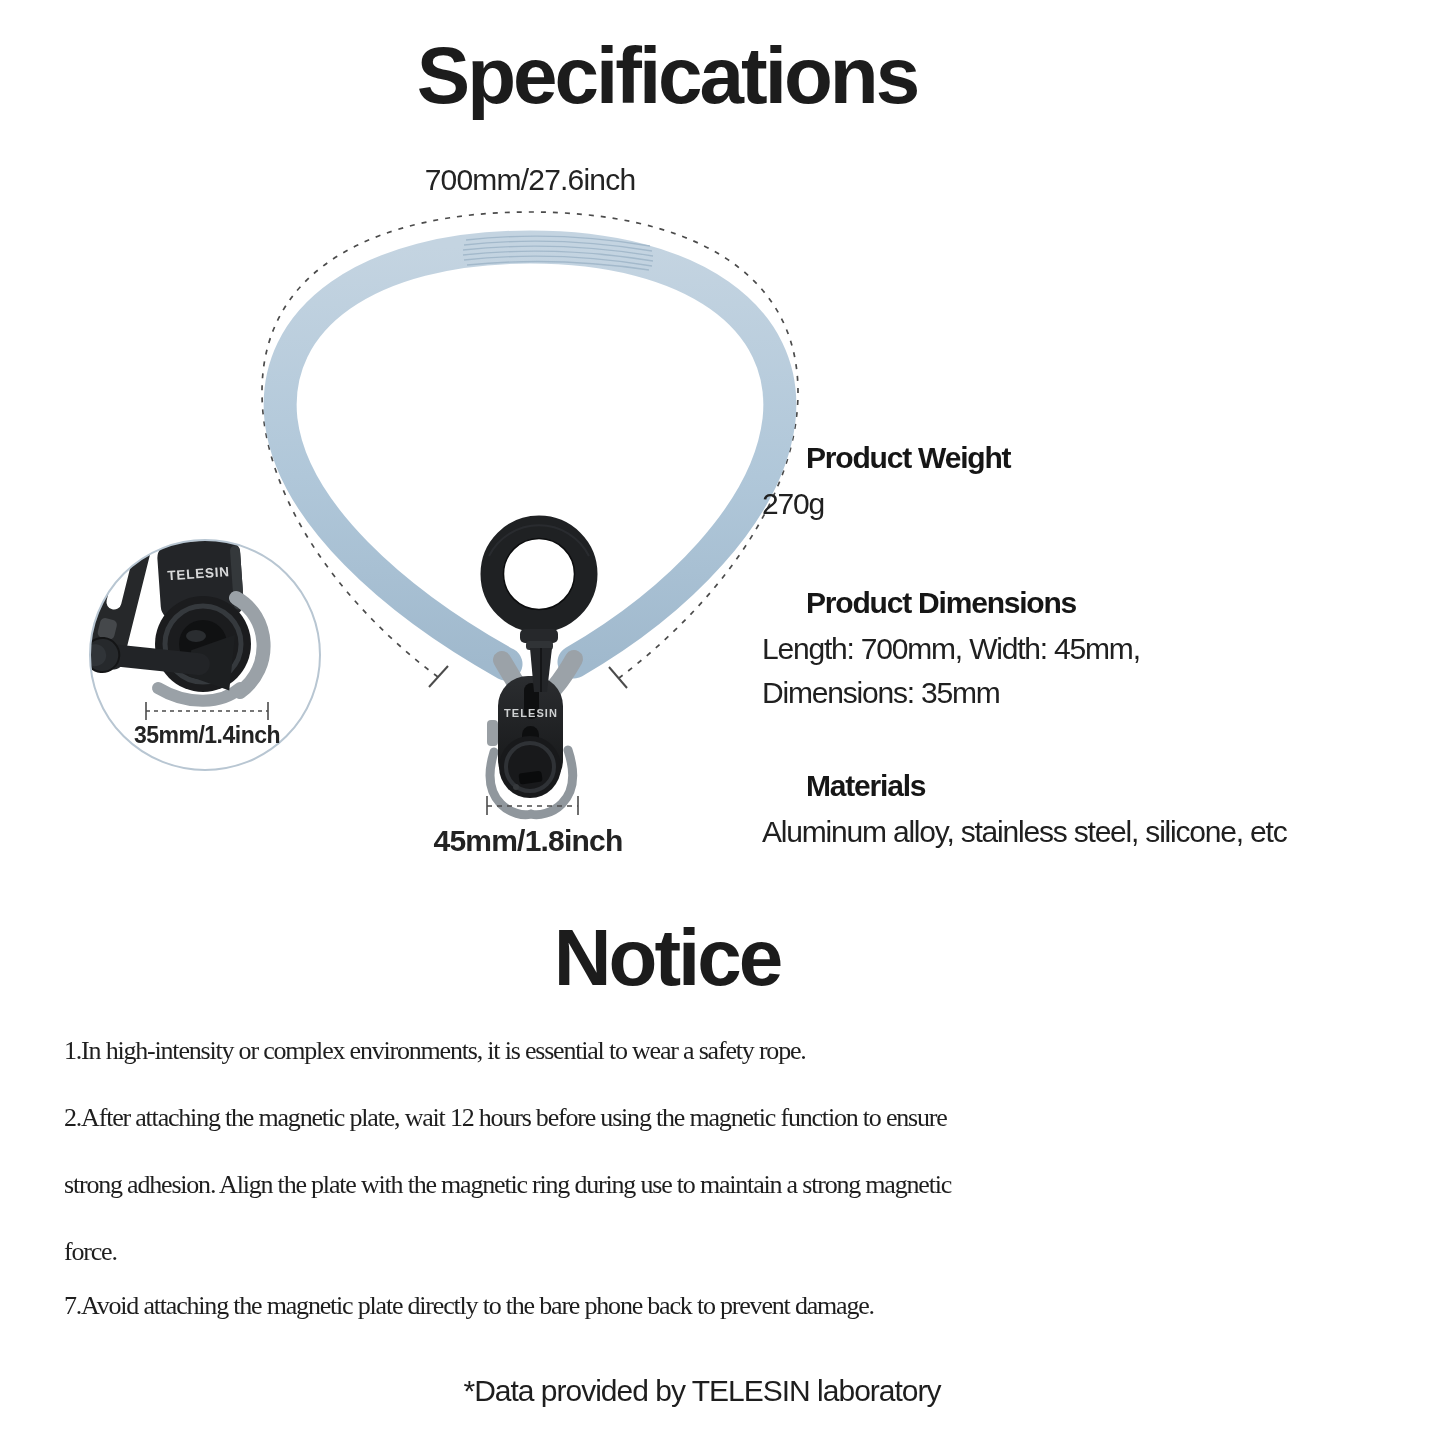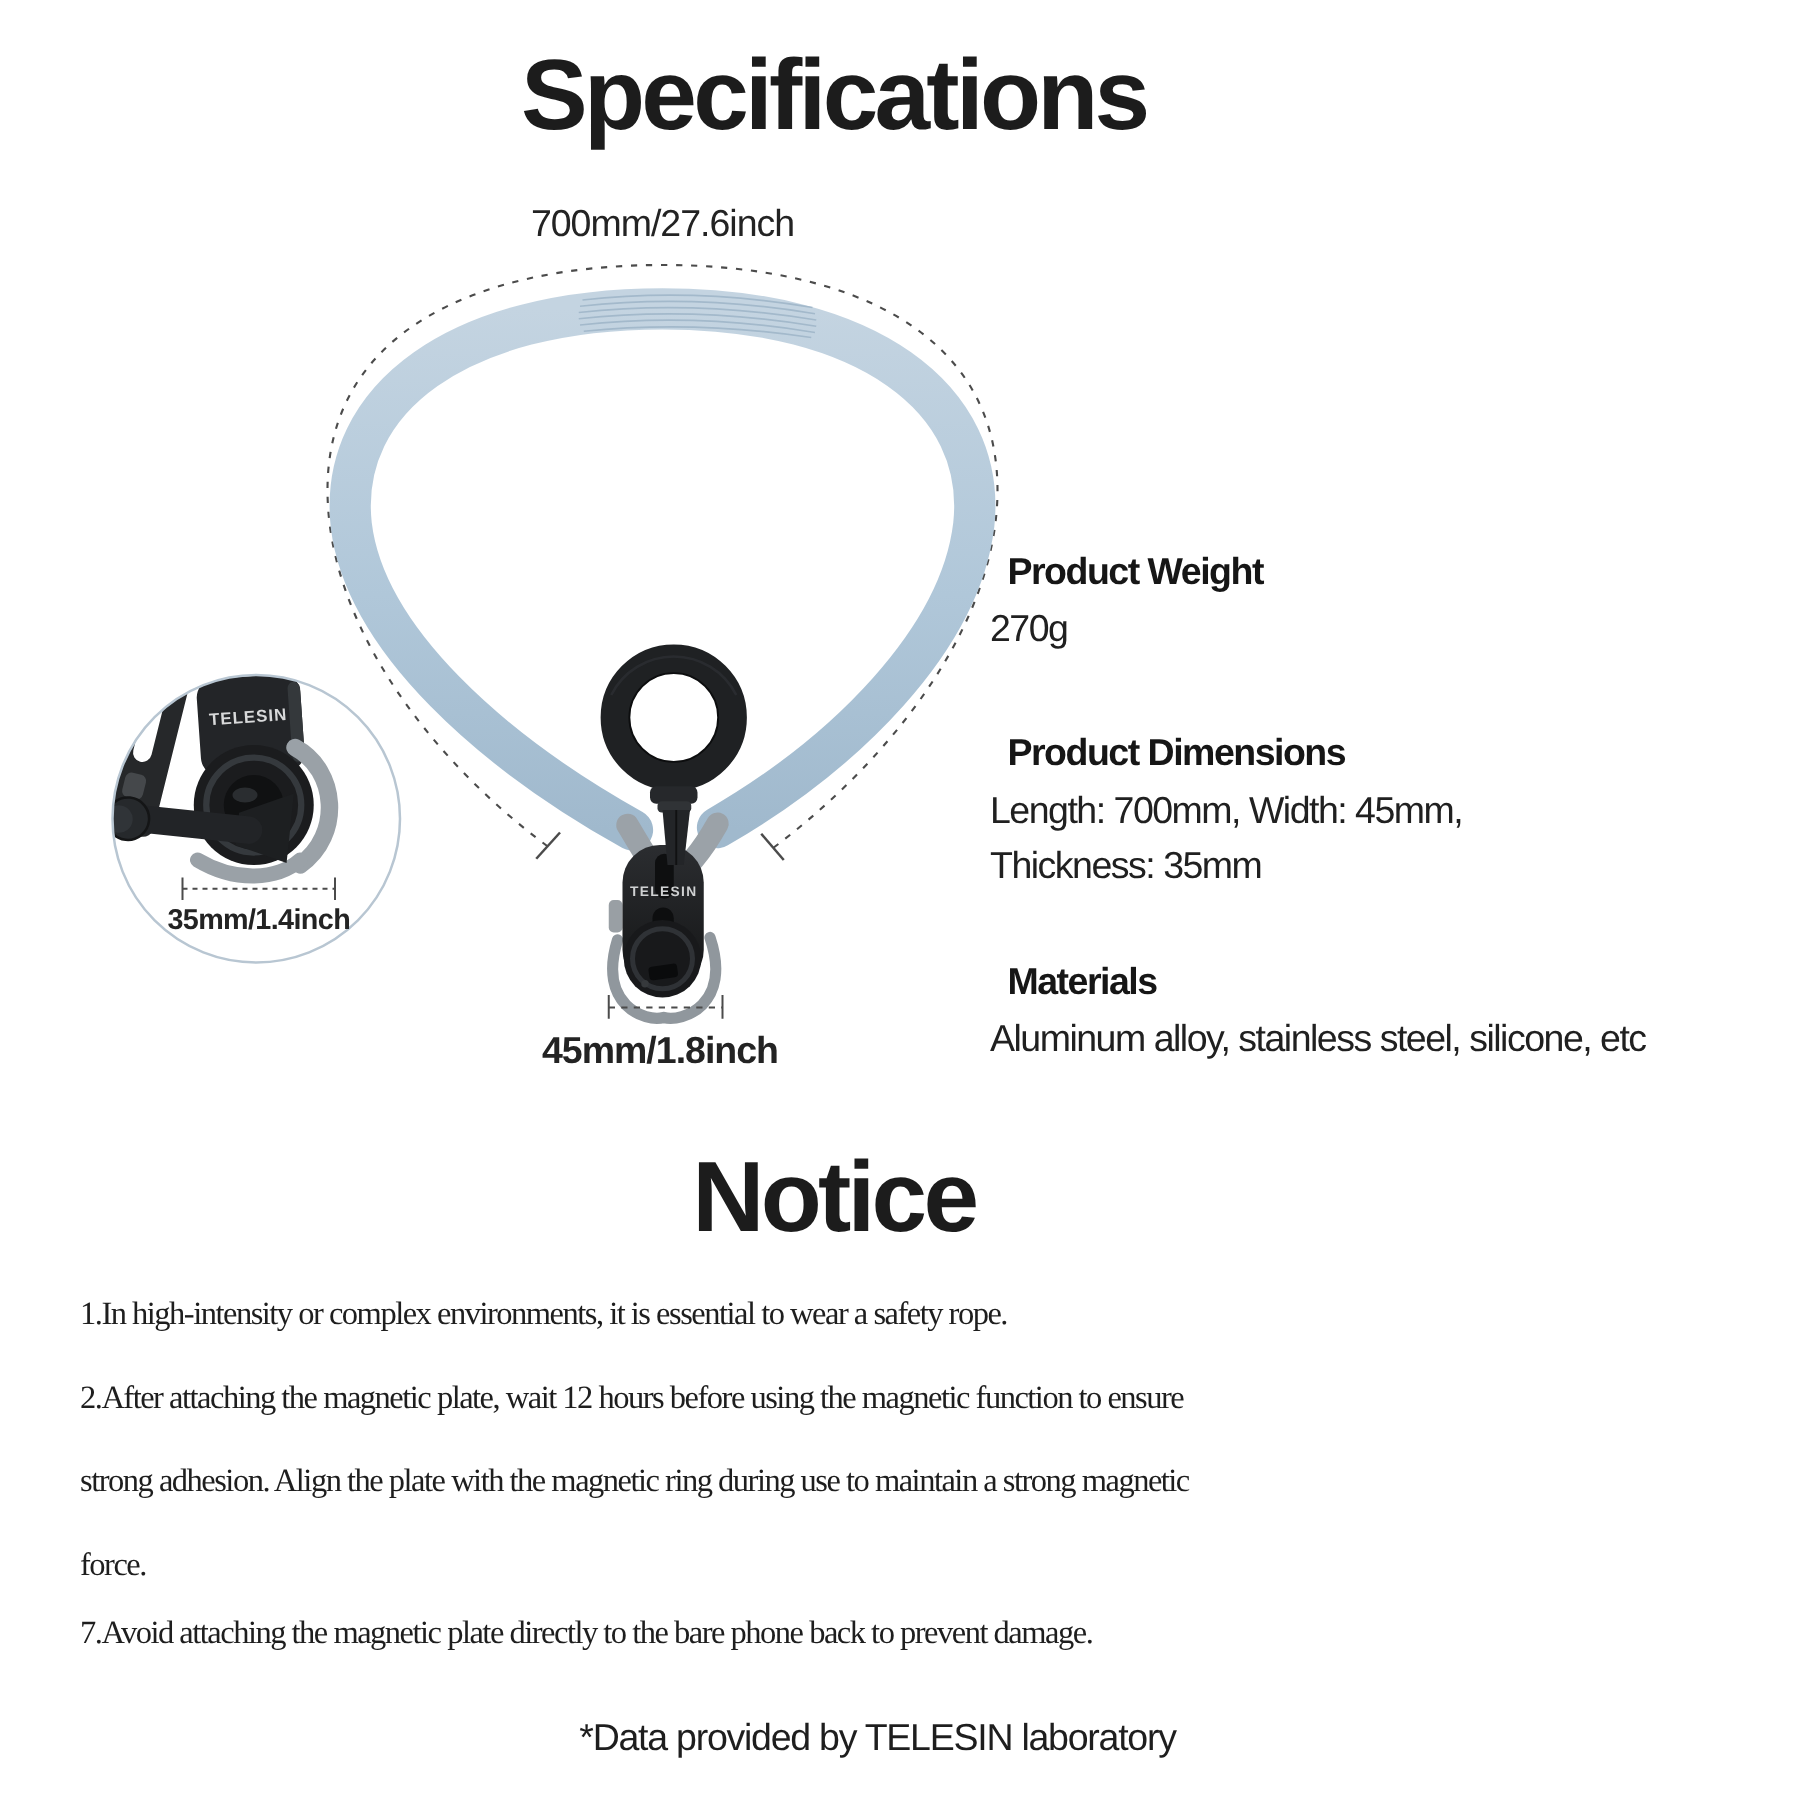--- a/index.html
+++ b/index.html
@@ -20,21 +20,21 @@
   .dim-label.semi{font-weight:600;}
   .inset-label{
     text-align:center;font-size:23px;font-weight:600;color:#232323;
     letter-spacing:-0.5px;white-space:nowrap;
   }
   .spec-label{
     left:806px;font-size:30px;font-weight:700;color:#161616;
     letter-spacing:-1.2px;white-space:nowrap;
   }
   .spec-line{
-    left:792px;font-size:30px;font-weight:400;color:#202020;
+    left:762px;font-size:30px;font-weight:400;color:#202020;
     letter-spacing:-1.2px;white-space:nowrap;
   }
   .notice-line{
     left:64px;font-size:26px;font-weight:400;color:#1e1e1e;
     letter-spacing:-1.2px;white-space:nowrap;font-family:Liberation Serif, serif;
   }
   .footer-note{
     width:1404px;text-align:center;font-size:30px;font-weight:400;
     color:#1e1e1e;letter-spacing:-1px;white-space:nowrap;
   }
@@ -162,21 +162,21 @@
 <div class="abs inset-label" style="top:722px;left:87px;width:240px;">35mm/1.4inch</div>
 
 <div class="abs dim-label semi" style="top:824px;left:328px;width:400px;">45mm/1.8inch</div>
 
 <div>
   <div class="abs spec-label" style="top:441px;">Product Weight</div>
   <div class="abs spec-line" style="top:487px;">270g</div>
 
   <div class="abs spec-label" style="top:586px;">Product Dimensions</div>
   <div class="abs spec-line" style="top:632px;">Length: 700mm, Width: 45mm,</div>
-  <div class="abs spec-line" style="top:676px;">Thickness: 35mm</div>
+  <div class="abs spec-line" style="top:676px;">Dimensions: 35mm</div>
 
   <div class="abs spec-label" style="top:769px;">Materials</div>
   <div class="abs spec-line" style="top:815px;">Aluminum alloy, stainless steel, silicone, etc</div>
 </div>
 
 <div class="abs big-title" style="top:912px;left:0;">Notice</div>
 
 <div class="abs notice-line" style="top:1036px;">1.In high-intensity or complex environments, it is essential to wear a safety rope.</div>
 <div class="abs notice-line" style="top:1103px;">2.After attaching the magnetic plate, wait 12 hours before using the magnetic function to ensure</div>
 <div class="abs notice-line" style="top:1170px;">strong adhesion. Align the plate with the magnetic ring during use to maintain a strong magnetic</div>

